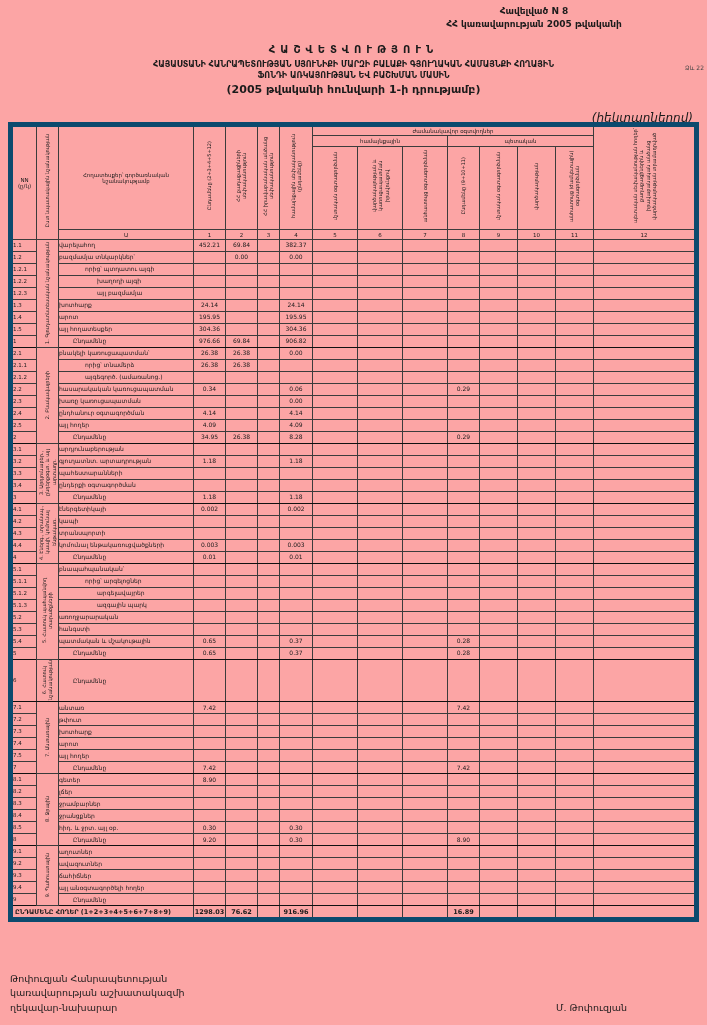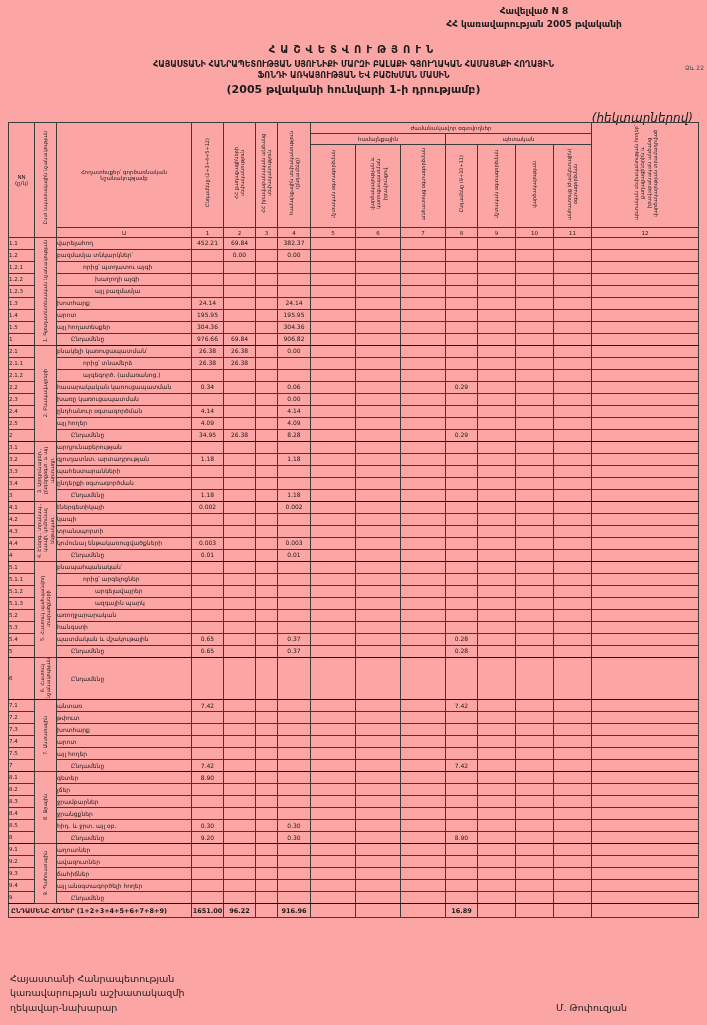--- a/index.html
+++ b/index.html
@@ -14,21 +14,21 @@
   .titles { position:absolute; top:44px; left:0; width:100%; text-align:center; }
   .t1 { font-size:10px; font-weight:bold; letter-spacing:5px; margin-bottom:5px; }
   .t2 { font-size:8px; font-weight:bold; margin-bottom:2px; }
   .t3 { font-size:8px; font-weight:bold; margin-bottom:3px; }
   .t4 { font-size:11px; font-weight:bold; }
   .units { position:absolute; top:111px; right:14px; font-size:12px; font-style:italic; }
 
   table.land { position:absolute; top:122px; left:8px; width:691px;
                border-collapse:collapse; table-layout:fixed; }
   table.land th, table.land td { border:1px solid #3c3c3c; padding:0; overflow:hidden; }
-  table.land { border:1px solid #0c4a6e; }
+  table.land { border:5px solid #0c4a6e; }
   thead th { font-weight:normal; vertical-align:middle; text-align:center; }
   th.grp { font-size:5.5px; height:11px; }
   th.nnh { font-size:5.5px; }
   th.nameh { font-size:5.5px; padding:1px; }
   .vtext { writing-mode:vertical-rl; transform:rotate(180deg); display:inline-block;
            font-size:5px; line-height:1.25; max-height:96px; text-align:center; }
   th.vh { height:80px; }
   tr.numrow th { font-size:5.5px; height:10px; }
 
   tbody td { font-size:6px; height:12px; line-height:1.05; vertical-align:middle; }
@@ -986,38 +986,38 @@
           <td class="val"></td>
           <td class="val"></td>
           <td class="val"></td>
           <td class="val"></td>
           <td class="val"></td>
           <td class="val"></td>
           <td class="val"></td>
         </tr>
         <tr class="grand">
           <td colspan="3" class="gl">ԸՆԴԱՄԵՆԸ ՀՈՂԵՐ (1+2+3+4+5+6+7+8+9)</td>
-          <td class="val">1651.00</td>
-          <td class="val">96.22</td>
+          <td class="val">1298.03</td>
+          <td class="val">76.62</td>
           <td class="val"></td>
           <td class="val">916.96</td>
           <td class="val"></td>
           <td class="val"></td>
           <td class="val"></td>
           <td class="val">16.89</td>
           <td class="val"></td>
           <td class="val"></td>
           <td class="val"></td>
           <td class="val"></td>
         </tr>
       </tbody>
   </table>
 
   <div class="footer">
     <div class="f-left">
-      <div>Հայաստանի Հանրապետության</div>
+      <div>Թոփուզյան Հանրապետության</div>
       <div>կառավարության աշխատակազմի</div>
       <div>ղեկավար-նախարար</div>
     </div>
     <div class="f-sign">Մ. Թոփուզյան</div>
   </div>
 
 </div>
 
 </body></html>

